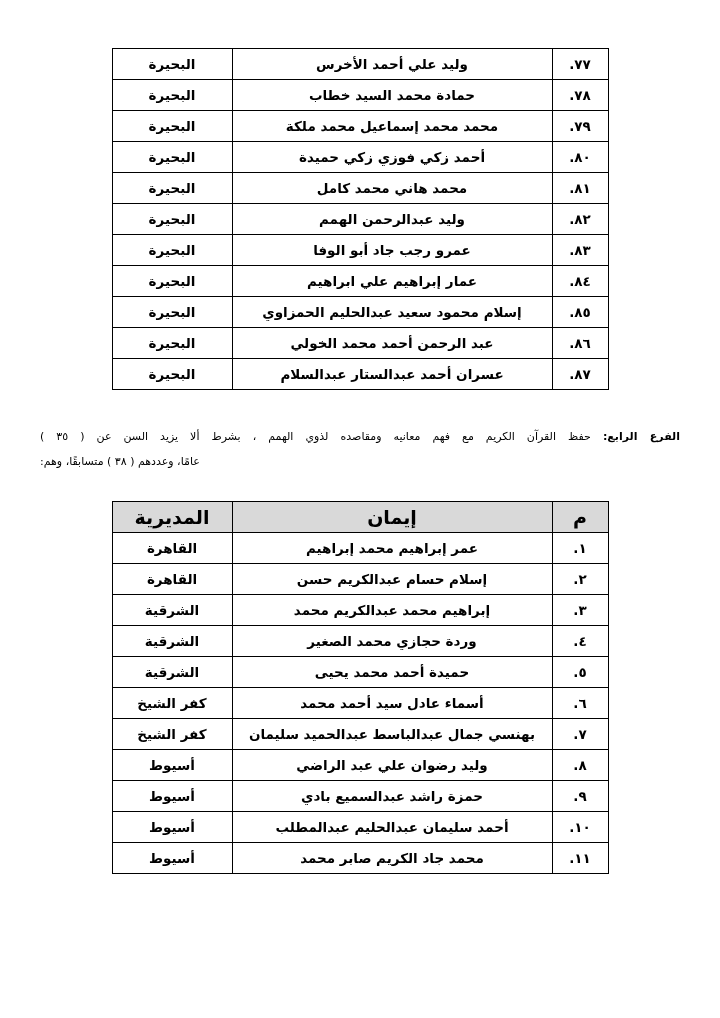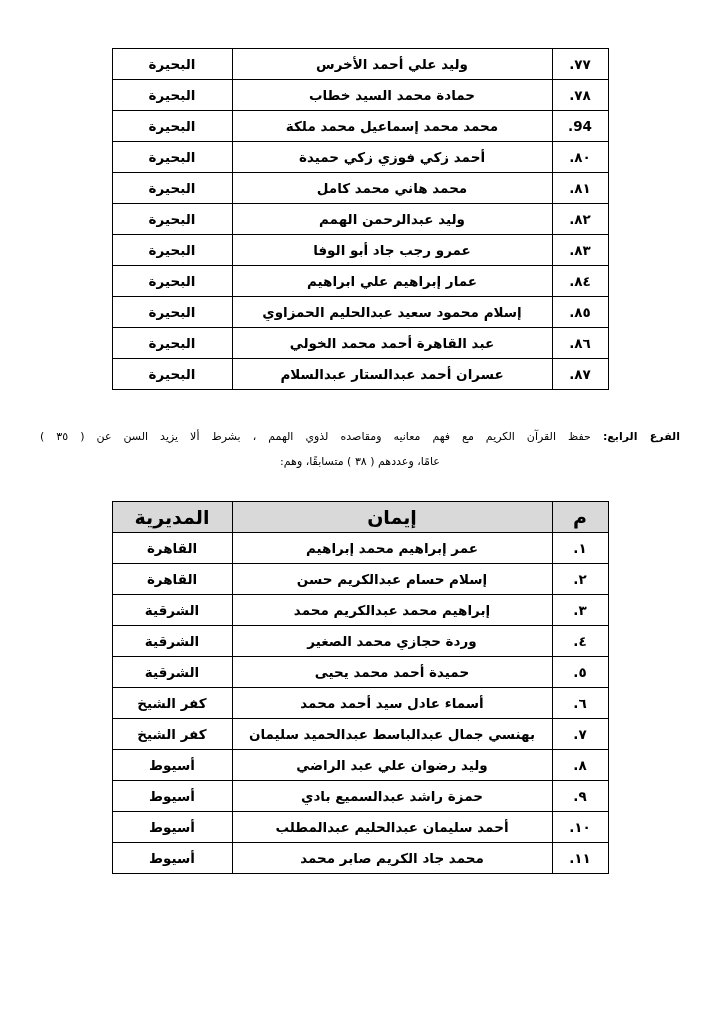--- a/index.html
+++ b/index.html
@@ -37,41 +37,41 @@
   .col-gov  { width: 120px; }
   th.header-cell { background: #d9d9d9; font-size: 19px; }
 
   .paragraph {
     margin: 34px 40px 26px 40px;
     font-size: 11px;
     line-height: 2.3;
   }
   .para-line1 { text-align: justify; text-align-last: justify; white-space: nowrap; }
   .para-heading { font-weight: bold; }
-  .para-line2 { text-align: center; }
+  .para-line2 { text-align: left; }
 </style>
 </head>
 <body>
 
 <div class="page">
 
   <table class="data-table">
     <tbody>
       <tr>
         <td class="col-num">٧٧.</td>
         <td class="col-name">وليد علي أحمد الأخرس</td>
         <td class="col-gov">البحيرة</td>
       </tr>
       <tr>
         <td class="col-num">٧٨.</td>
         <td class="col-name">حمادة محمد السيد خطاب</td>
         <td class="col-gov">البحيرة</td>
       </tr>
       <tr>
-        <td class="col-num">94.</td>
+        <td class="col-num">٧٩.</td>
         <td class="col-name">محمد محمد إسماعيل محمد ملكة</td>
         <td class="col-gov">البحيرة</td>
       </tr>
       <tr>
         <td class="col-num">٨٠.</td>
         <td class="col-name">أحمد زكي فوزي زكي حميدة</td>
         <td class="col-gov">البحيرة</td>
       </tr>
       <tr>
         <td class="col-num">٨١.</td>
@@ -93,21 +93,21 @@
         <td class="col-name">عمار إبراهيم علي ابراهيم</td>
         <td class="col-gov">البحيرة</td>
       </tr>
       <tr>
         <td class="col-num">٨٥.</td>
         <td class="col-name">إسلام محمود سعيد عبدالحليم الحمزاوي</td>
         <td class="col-gov">البحيرة</td>
       </tr>
       <tr>
         <td class="col-num">٨٦.</td>
-        <td class="col-name">عبد القاهرة أحمد محمد الخولي</td>
+        <td class="col-name">عبد الرحمن أحمد محمد الخولي</td>
         <td class="col-gov">البحيرة</td>
       </tr>
       <tr>
         <td class="col-num">٨٧.</td>
         <td class="col-name">عسران أحمد عبدالستار عبدالسلام</td>
         <td class="col-gov">البحيرة</td>
       </tr>
     </tbody>
   </table>
 

